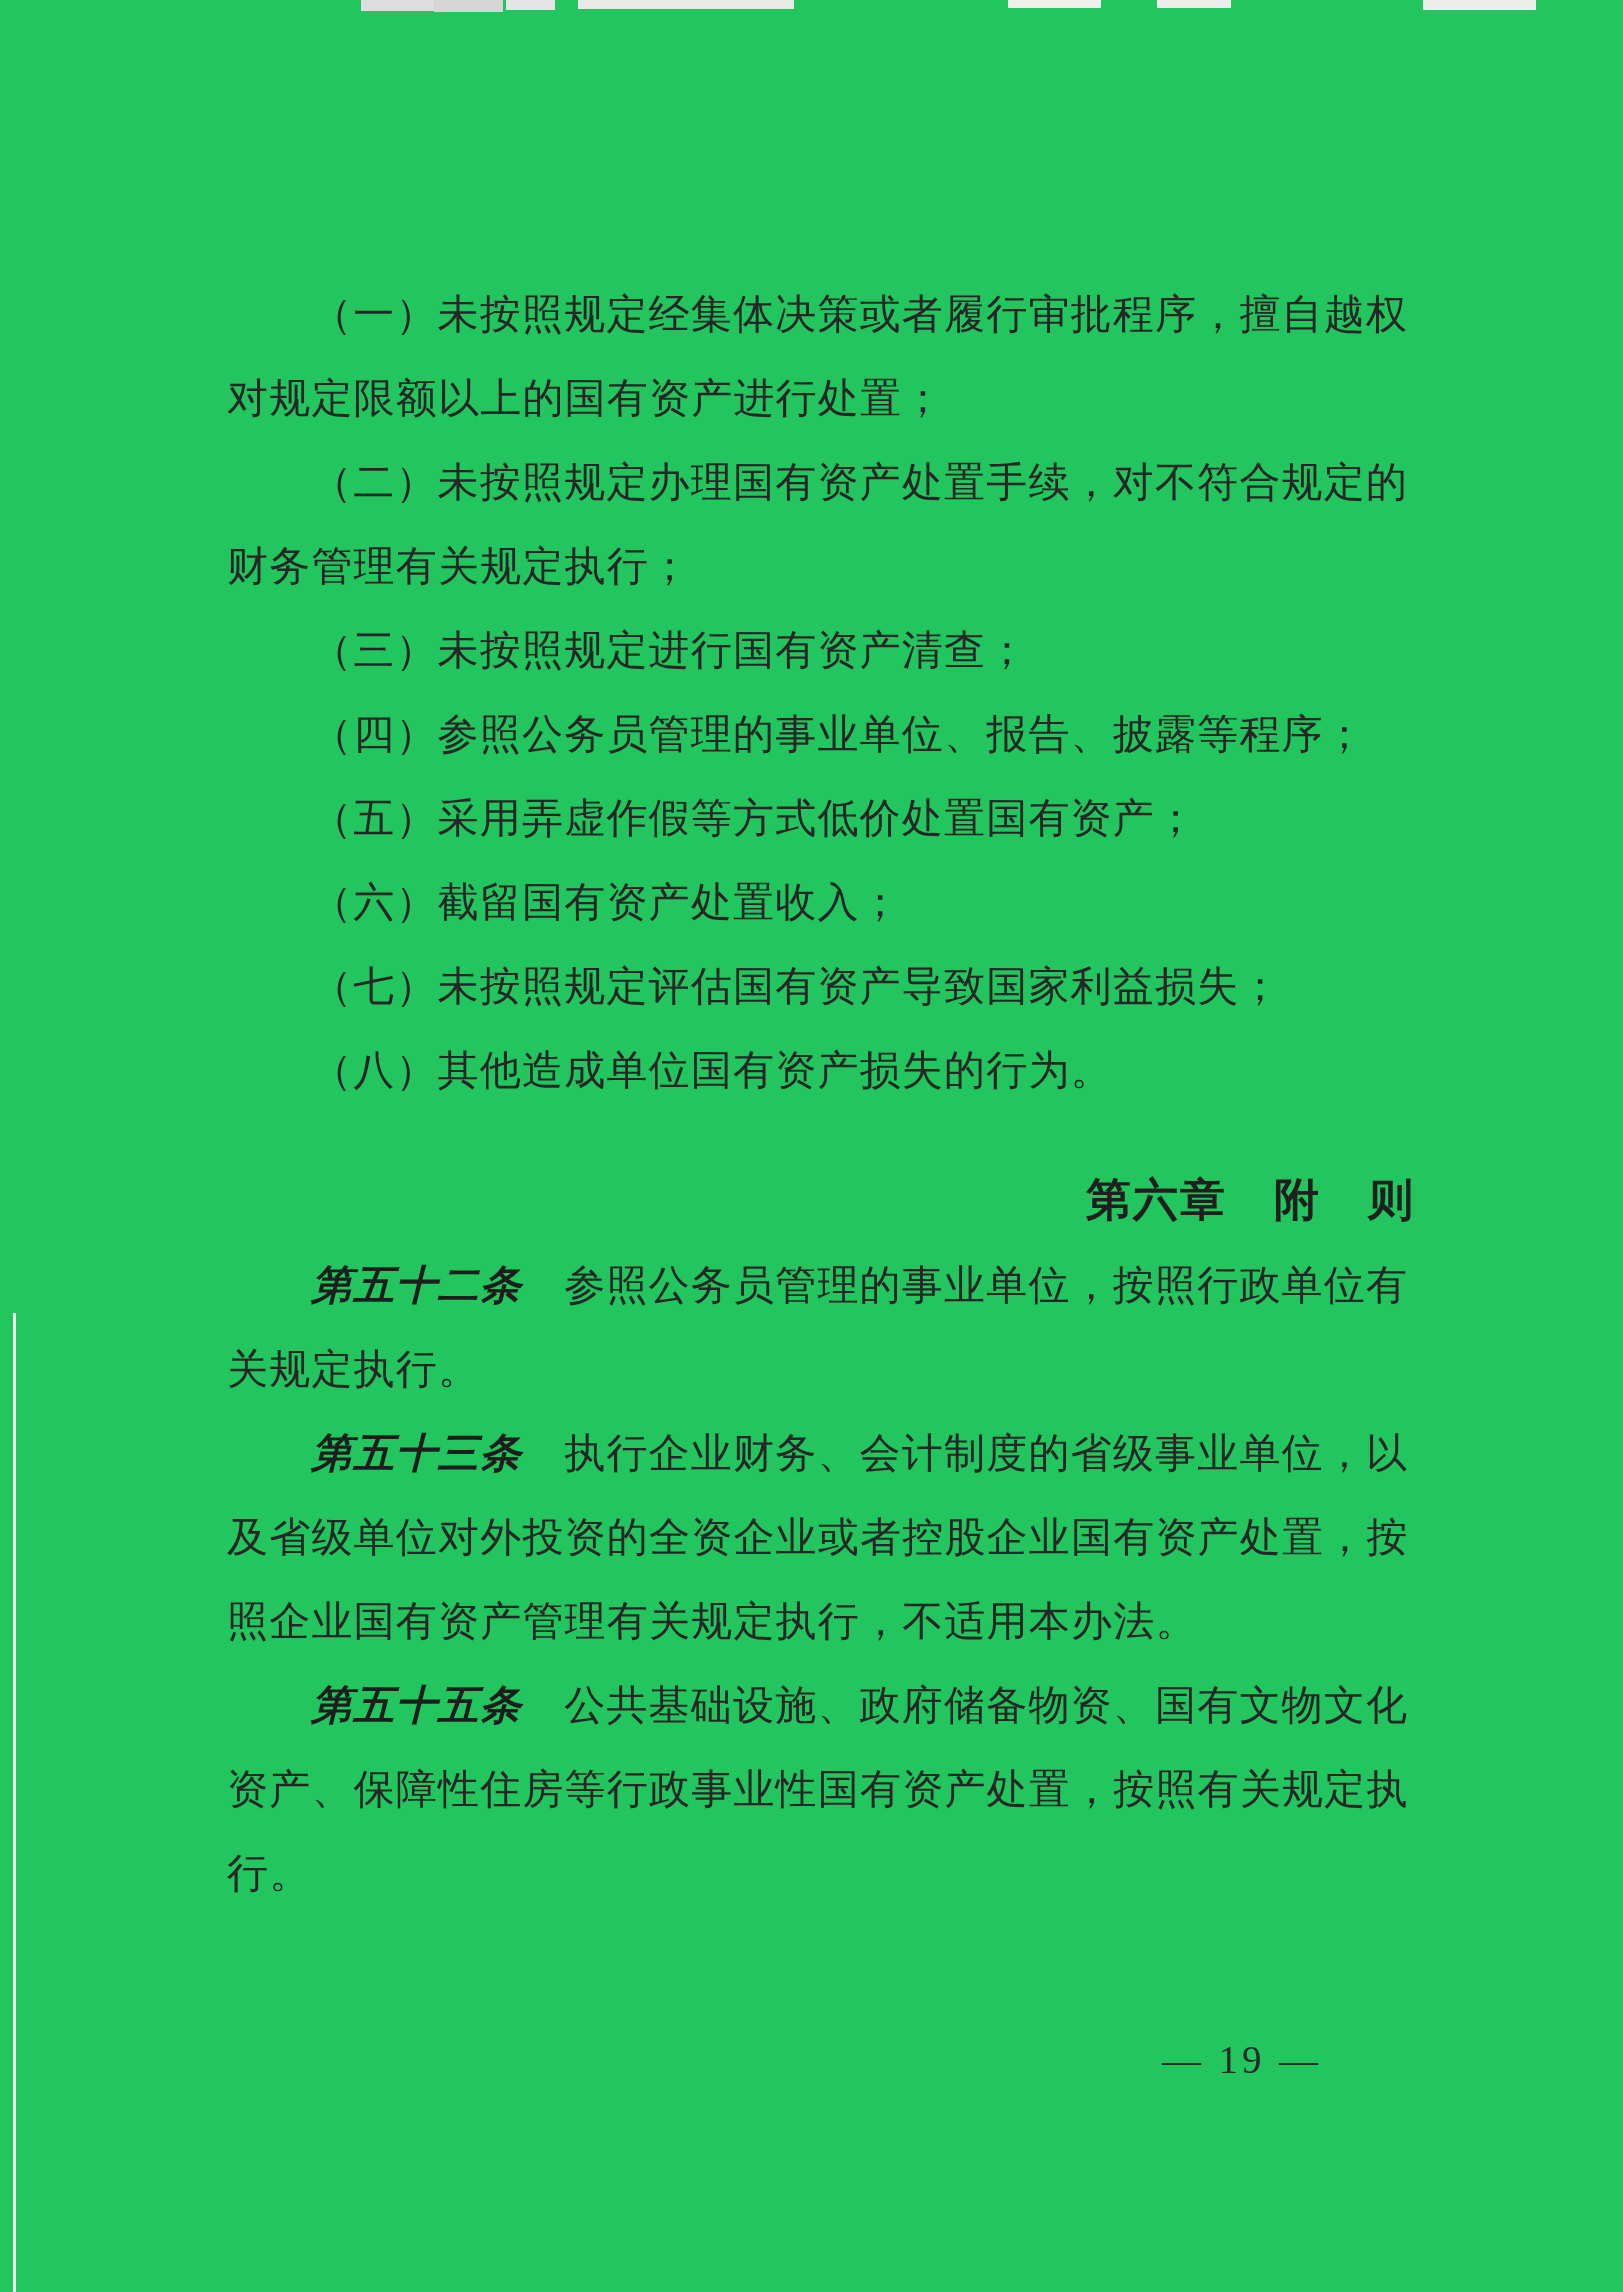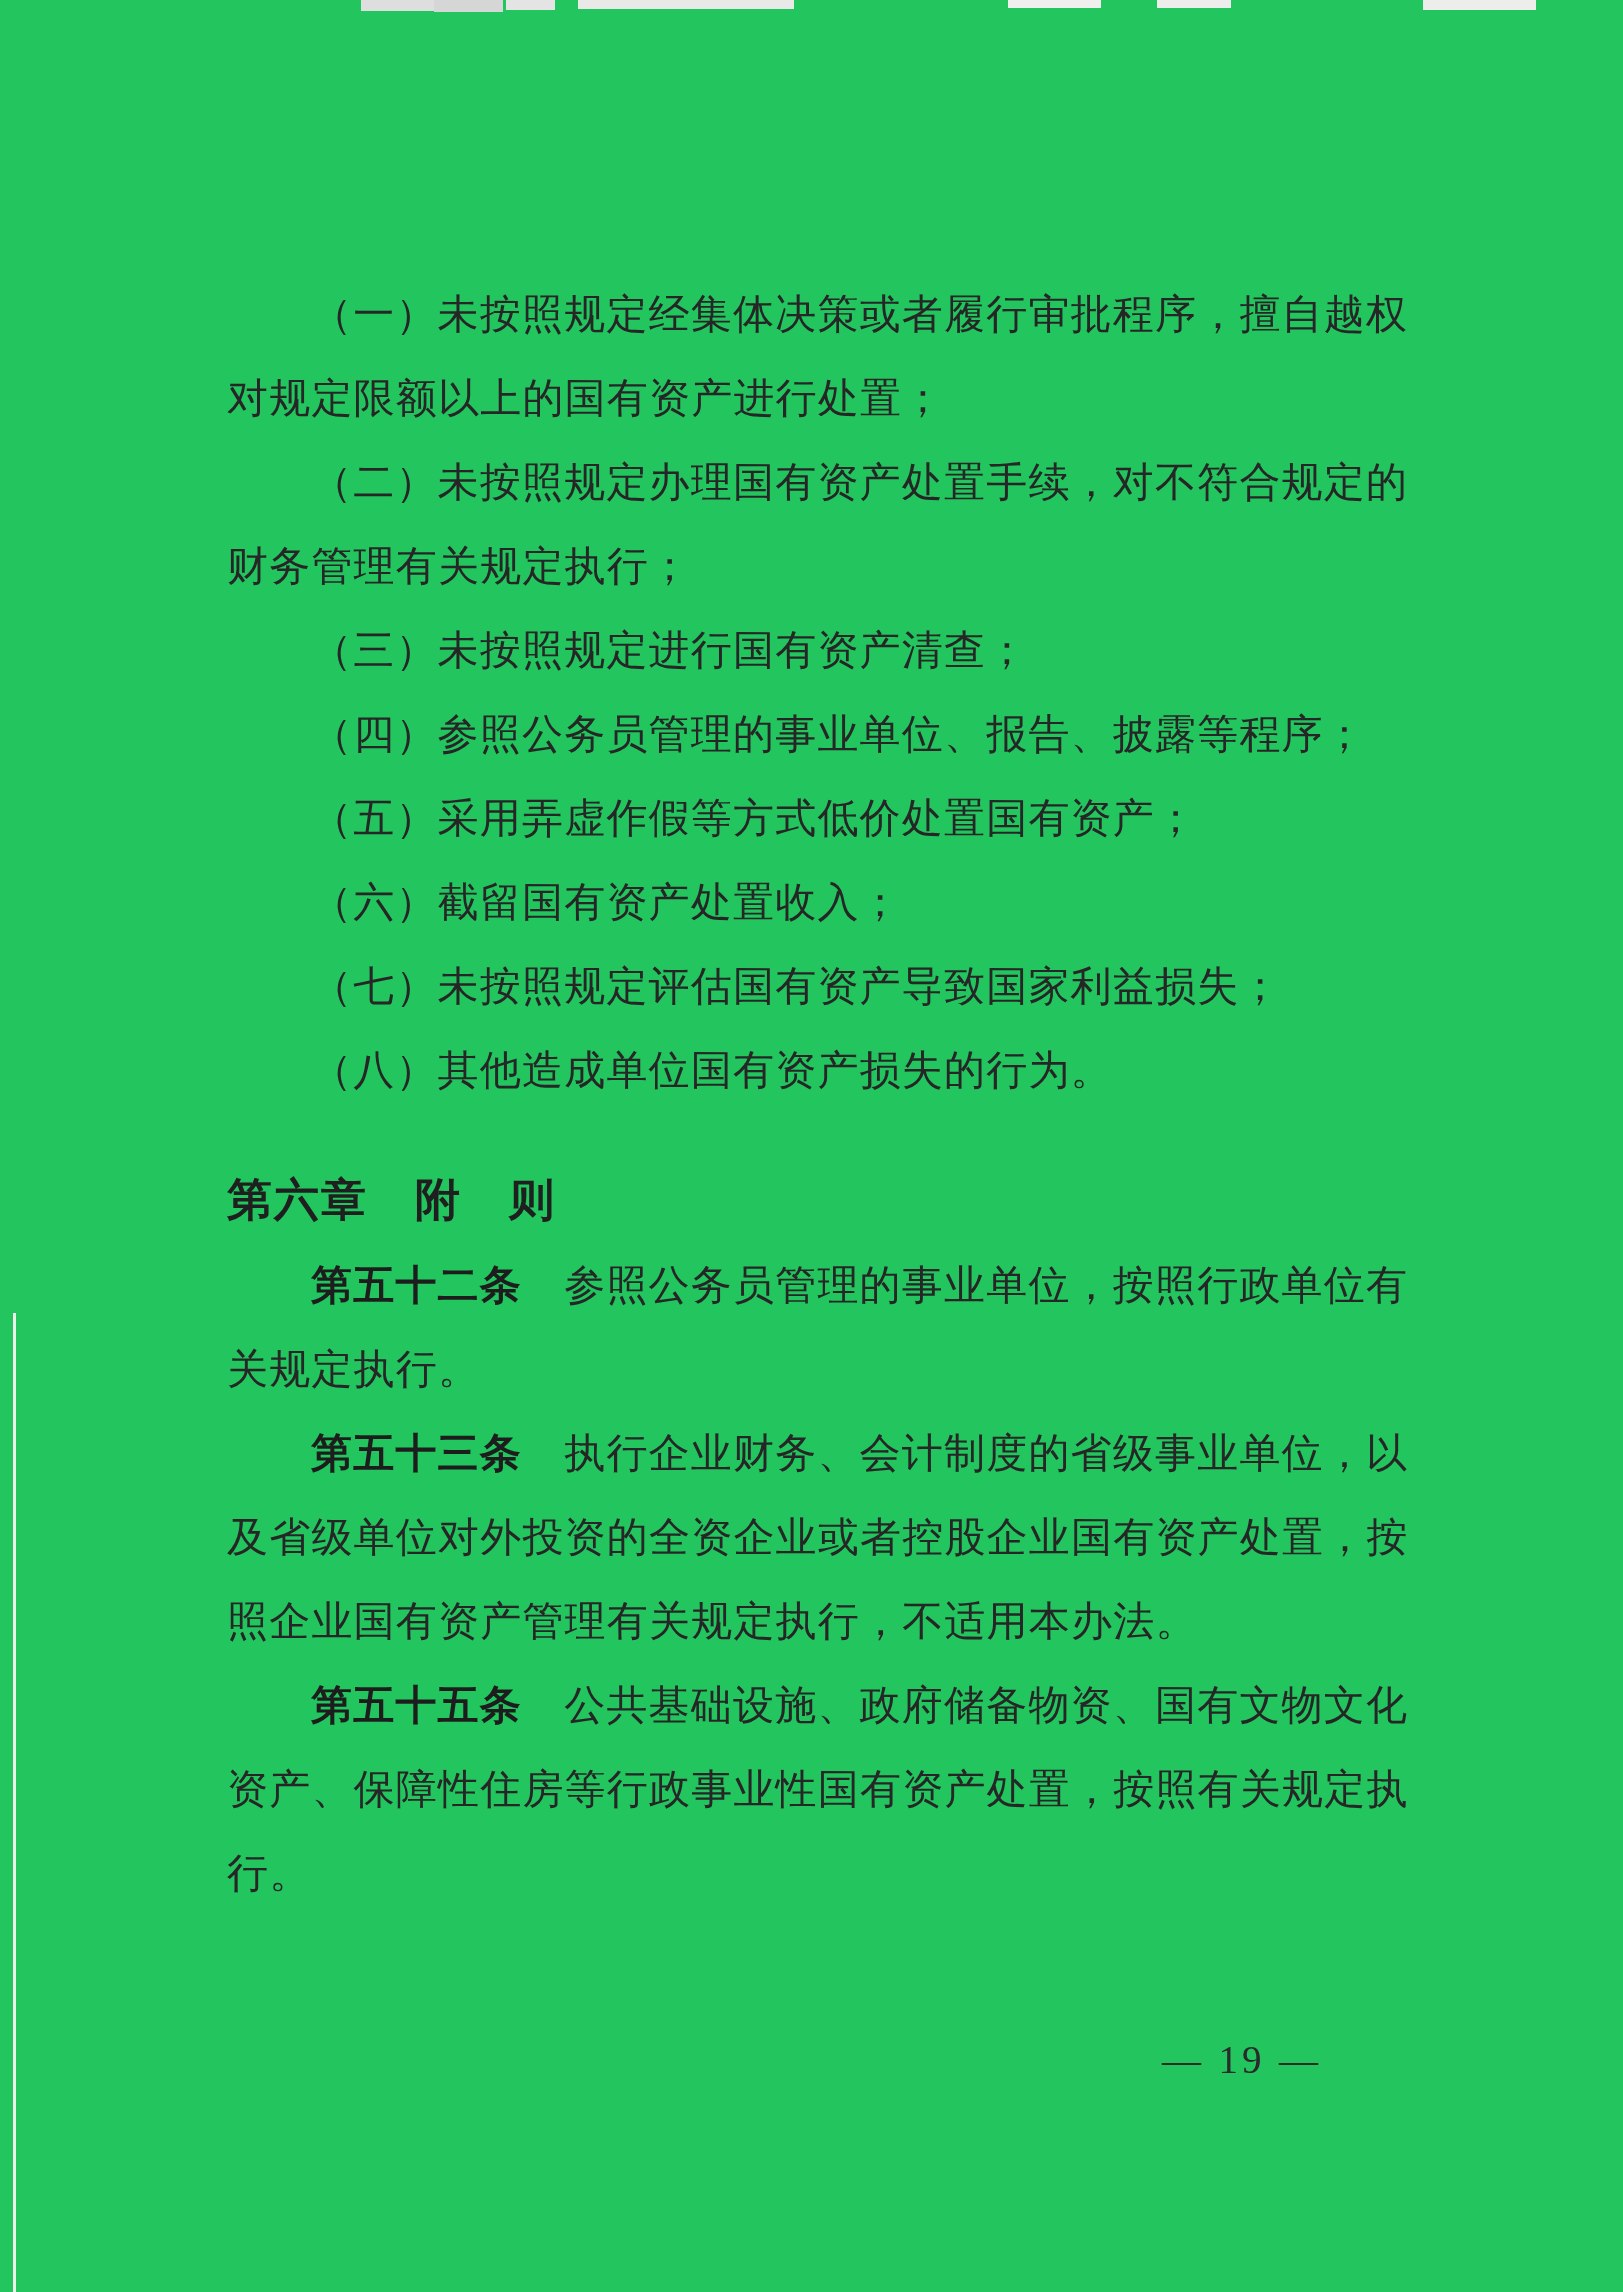--- a/index.html
+++ b/index.html
@@ -28,24 +28,25 @@
   .line{
     height:84px;line-height:84px;
     font-size:41px;letter-spacing:1.2px;
     white-space:nowrap;
   }
   .line.indent{text-indent:84px;}
   .art-num{
     font-weight:700;
     font-family:"Liberation Sans","DejaVu Sans",sans-serif;
     color:#1d1d1d;
+    font-style:italic;
   }
   .heading{
     position:absolute;left:227px;top:1170px;width:1188px;
-    text-align:left;
+    text-align:right;
     font-size:45px;line-height:59px;font-weight:700;
     font-family:"Liberation Sans","DejaVu Sans",sans-serif;
     letter-spacing:2px;color:#1f1f1f;
     white-space:nowrap;
   }
   .page-num{
     position:absolute;left:1162px;top:2035px;
     font-size:39px;line-height:49px;letter-spacing:3.9px;
     color:#2a2a2a;white-space:nowrap;
   }

